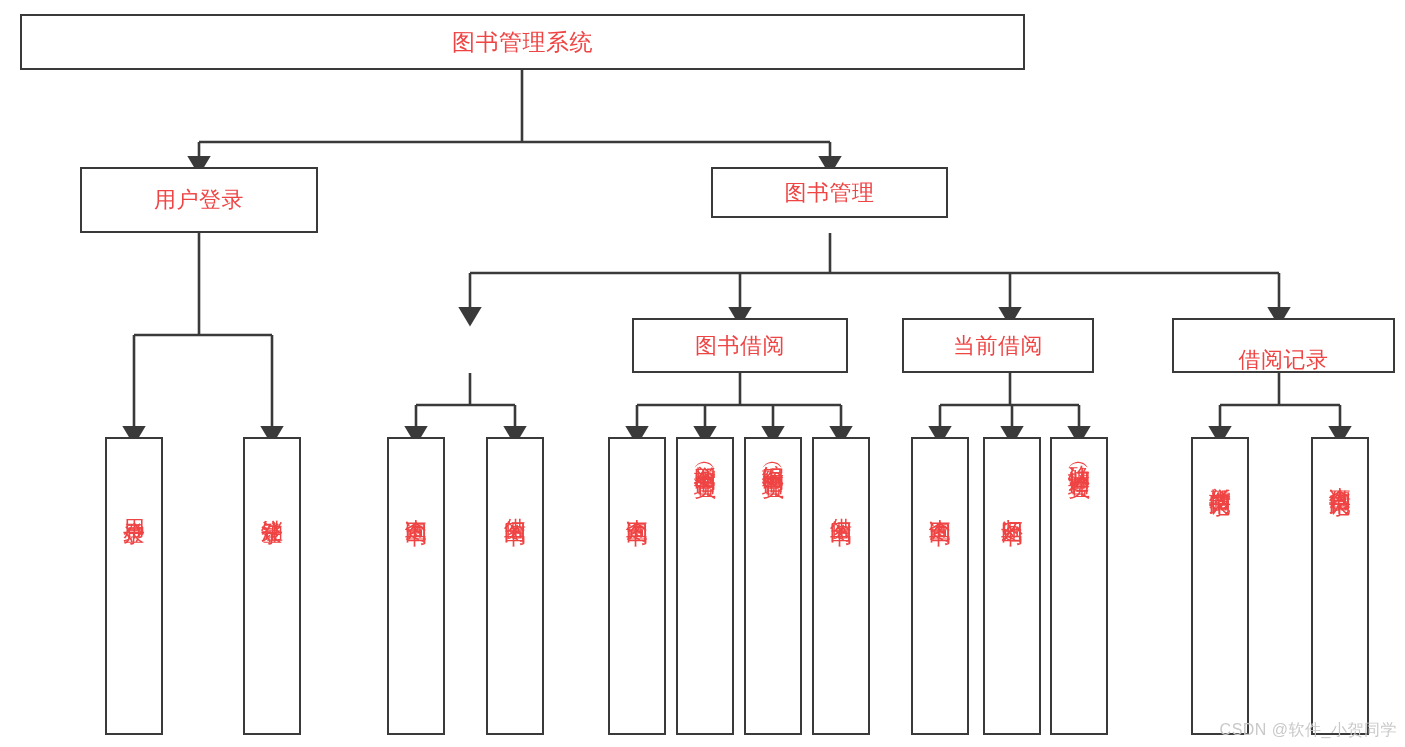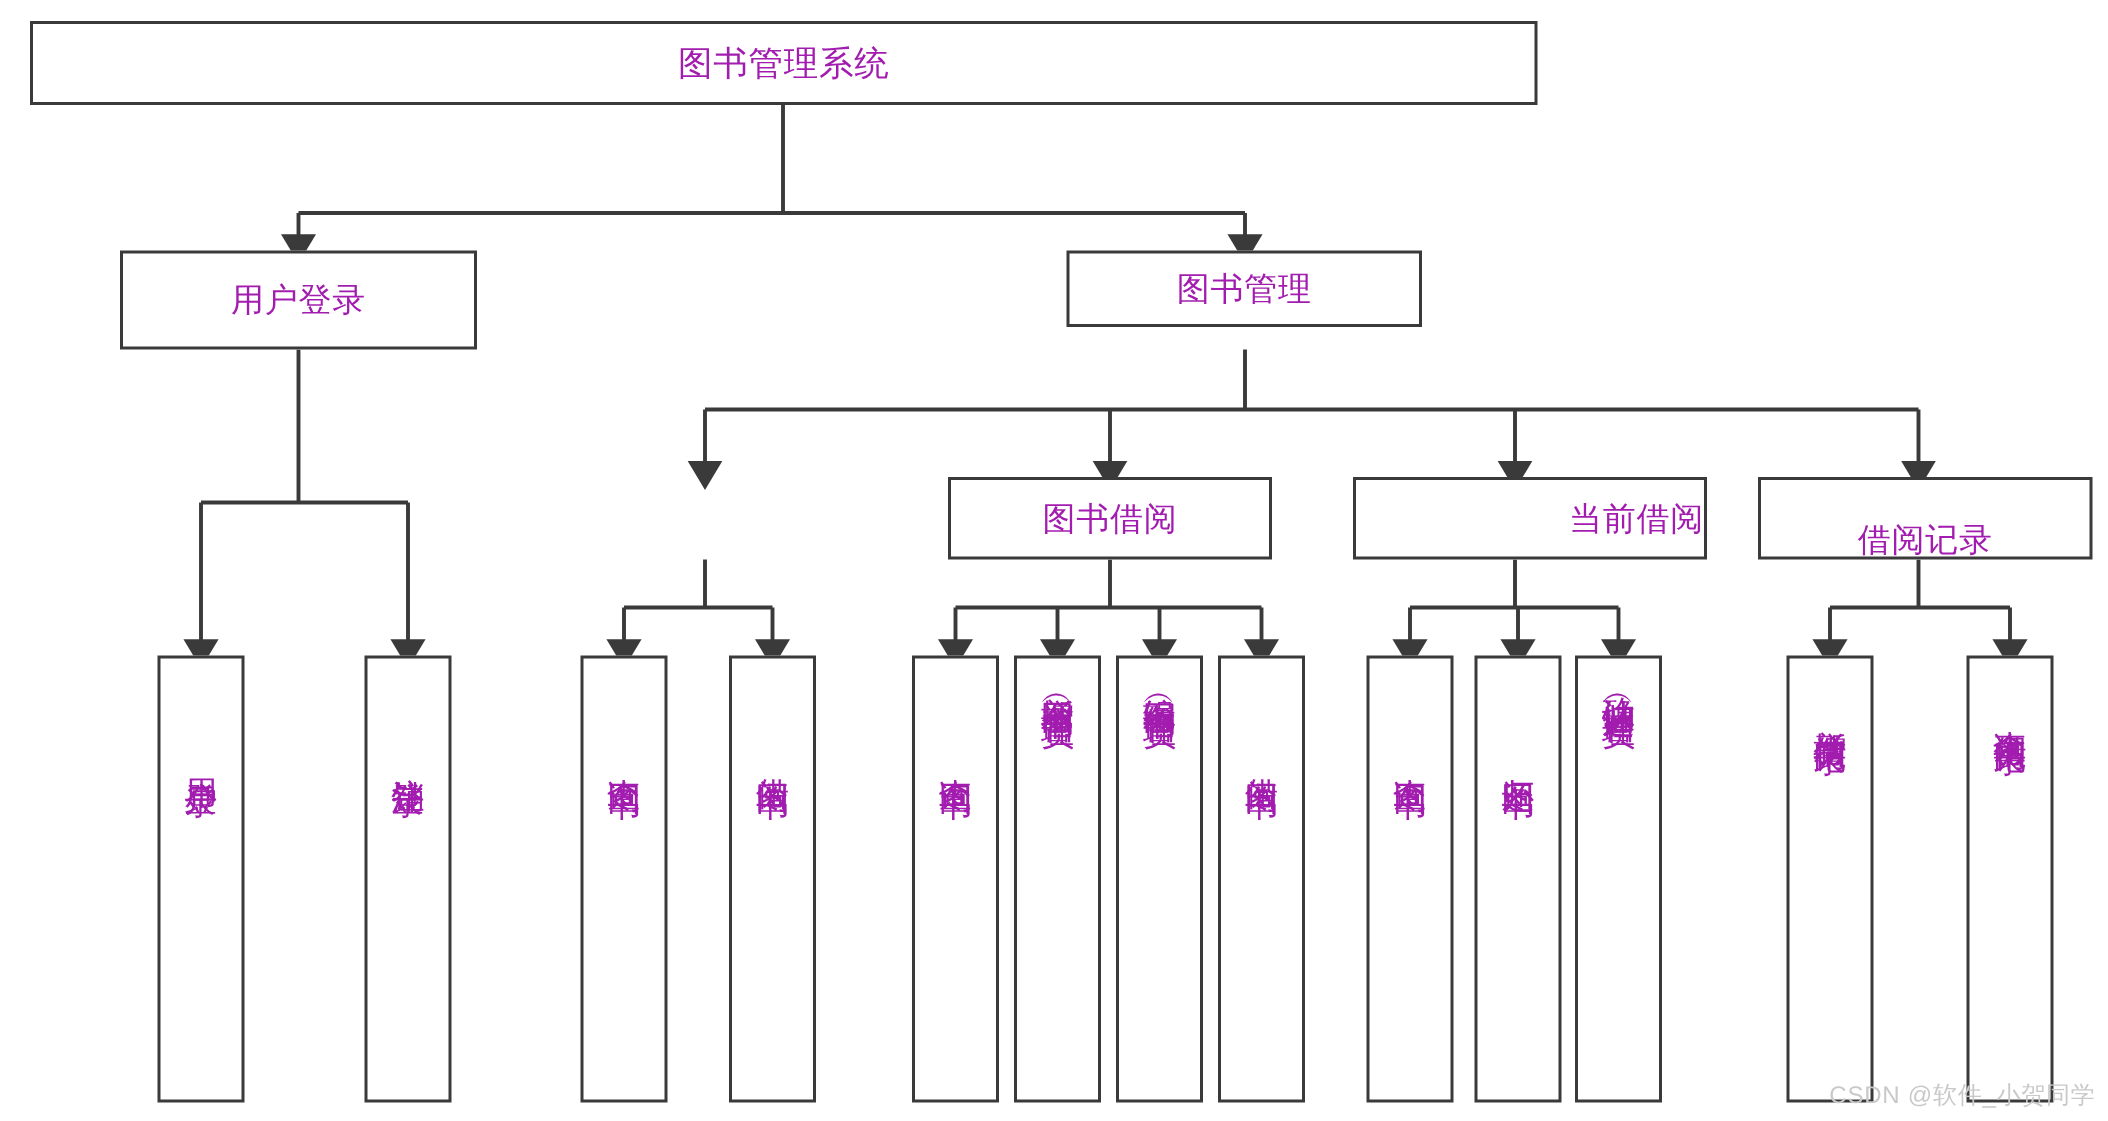--- a/index.html
+++ b/index.html
@@ -29,21 +29,21 @@
     pointer-events: none;
   }
   .node {
     position: absolute;
     box-sizing: border-box;
     background: #ffffff;
     border: 2px solid #3a3a3a;
     display: flex;
     align-items: center;
     justify-content: center;
-    color: #a21caf;
+    color: #ef4444;
   }
   .node .label {
     display: block;
     text-align: center;
     white-space: pre;
     line-height: 1.05;
   }
   .node-horizontal .label {
     font-size: 22px;
     letter-spacing: 0.5px;
@@ -149,21 +149,21 @@
   <div class="node node-horizontal" id="node-l2-0" style="left: 80px; top: 167px; width: 238px; height: 66px;">
     <span class="label">用户登录</span>
   </div>
   <div class="node node-horizontal" id="node-l2-1" style="left: 711px; top: 167px; width: 237px; height: 51px;">
     <span class="label">图书管理</span>
   </div>
 
   <div class="node node-horizontal" id="node-l3-1" style="left: 632px; top: 318px; width: 216px; height: 55px;">
     <span class="label">图书借阅</span>
   </div>
-  <div class="node node-horizontal" id="node-l3-2" style="left: 902px; top: 318px; width: 236px; height: 55px; justify-content: flex-end;">
+  <div class="node node-horizontal" id="node-l3-2" style="left: 902px; top: 318px; width: 192px; height: 55px;">
     <span class="label">当前借阅</span>
   </div>
   <div class="node node-horizontal" id="node-l3-3" style="left: 1172px; top: 318px; width: 223px; height: 55px; align-items: flex-end;">
     <span class="label">借阅记录</span>
   </div>
 
   <div class="node node-leaf mid-text" id="node-leaf-0" style="left: 105px; top: 437px; width: 58px; height: 298px;">
     <span class="label">用户登录</span>
   </div>
   <div class="node node-leaf mid-text" id="node-leaf-1" style="left: 243px; top: 437px; width: 58px; height: 298px;">

